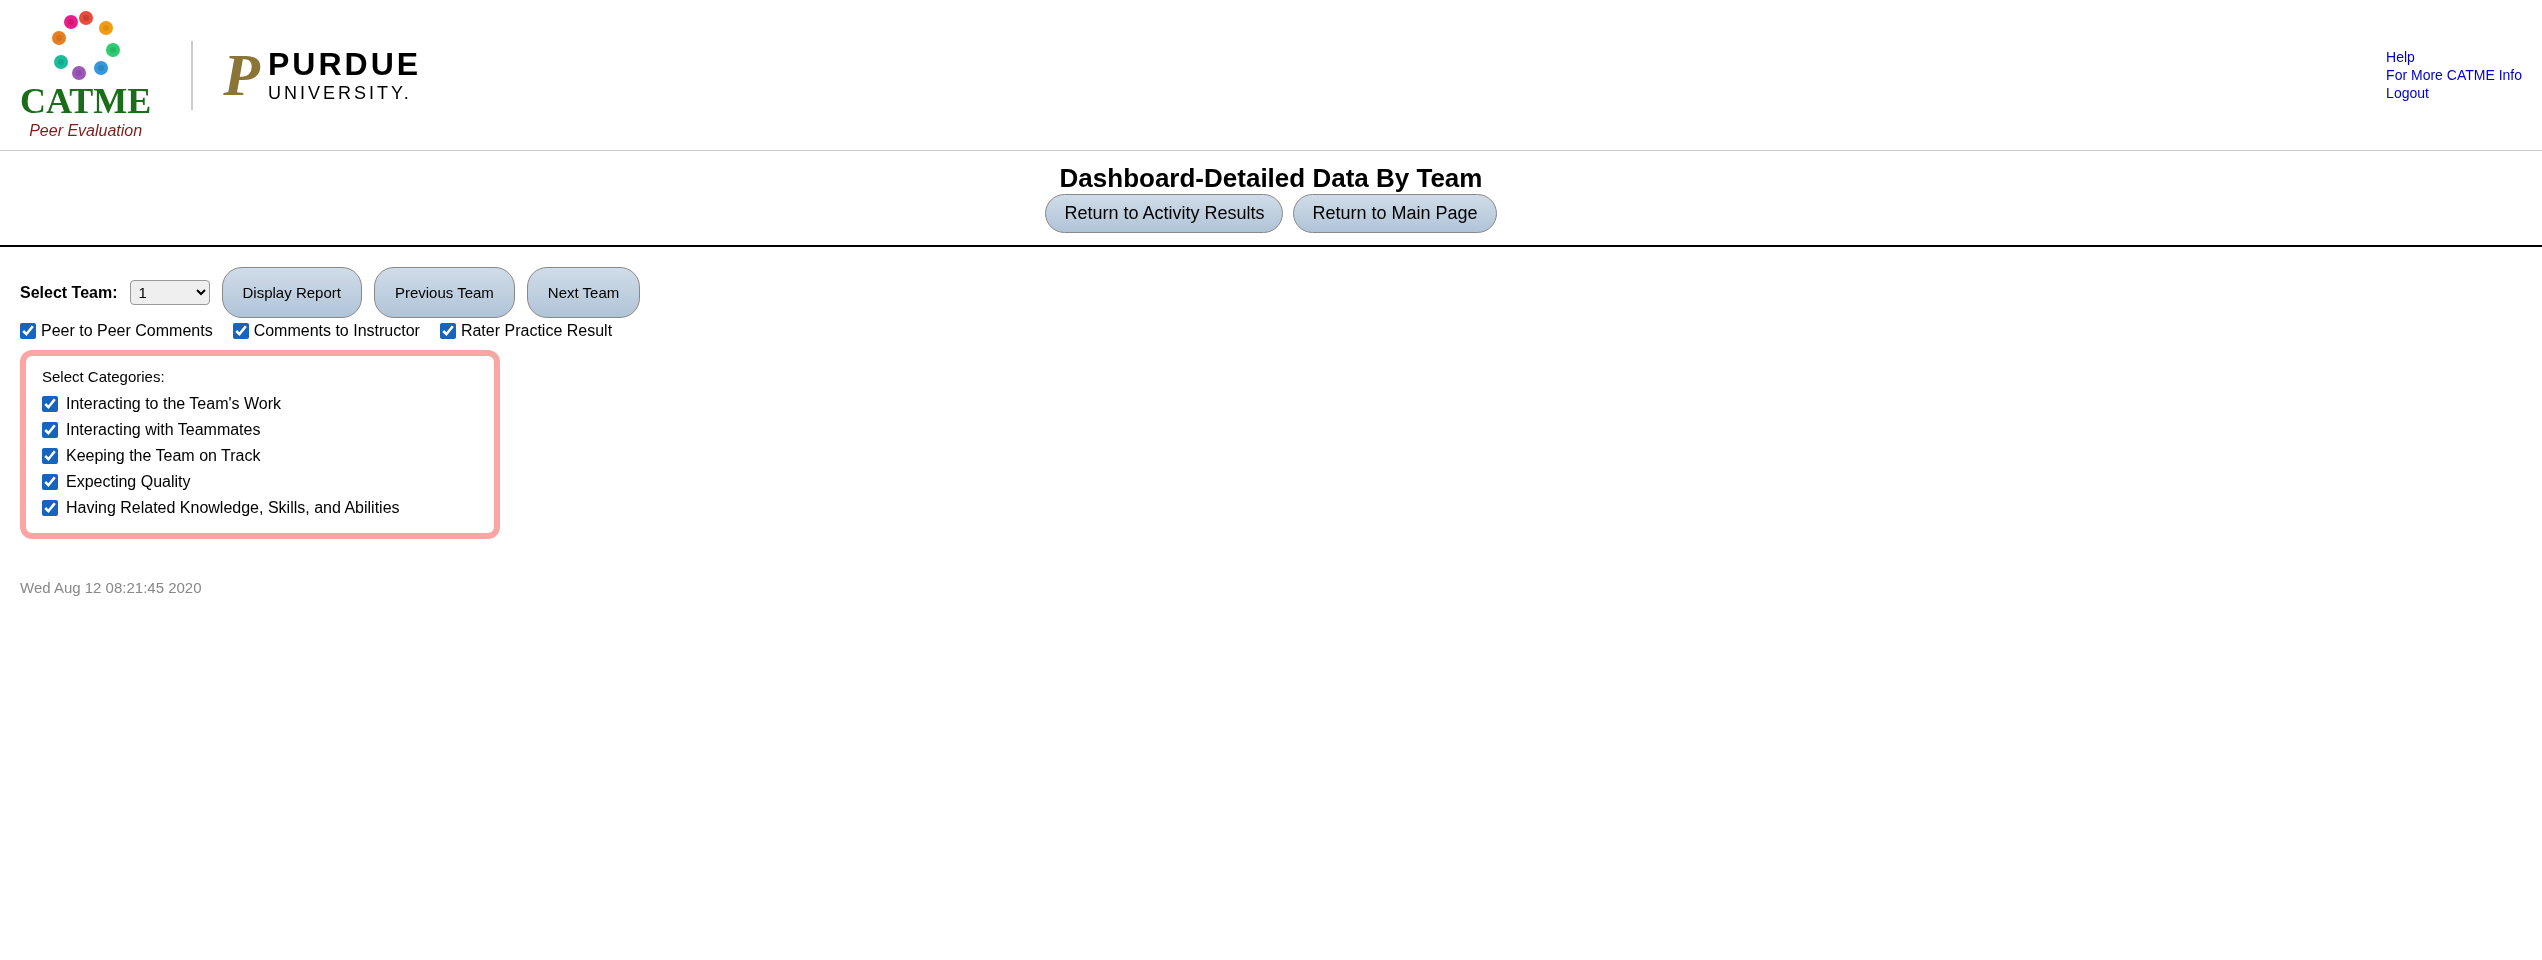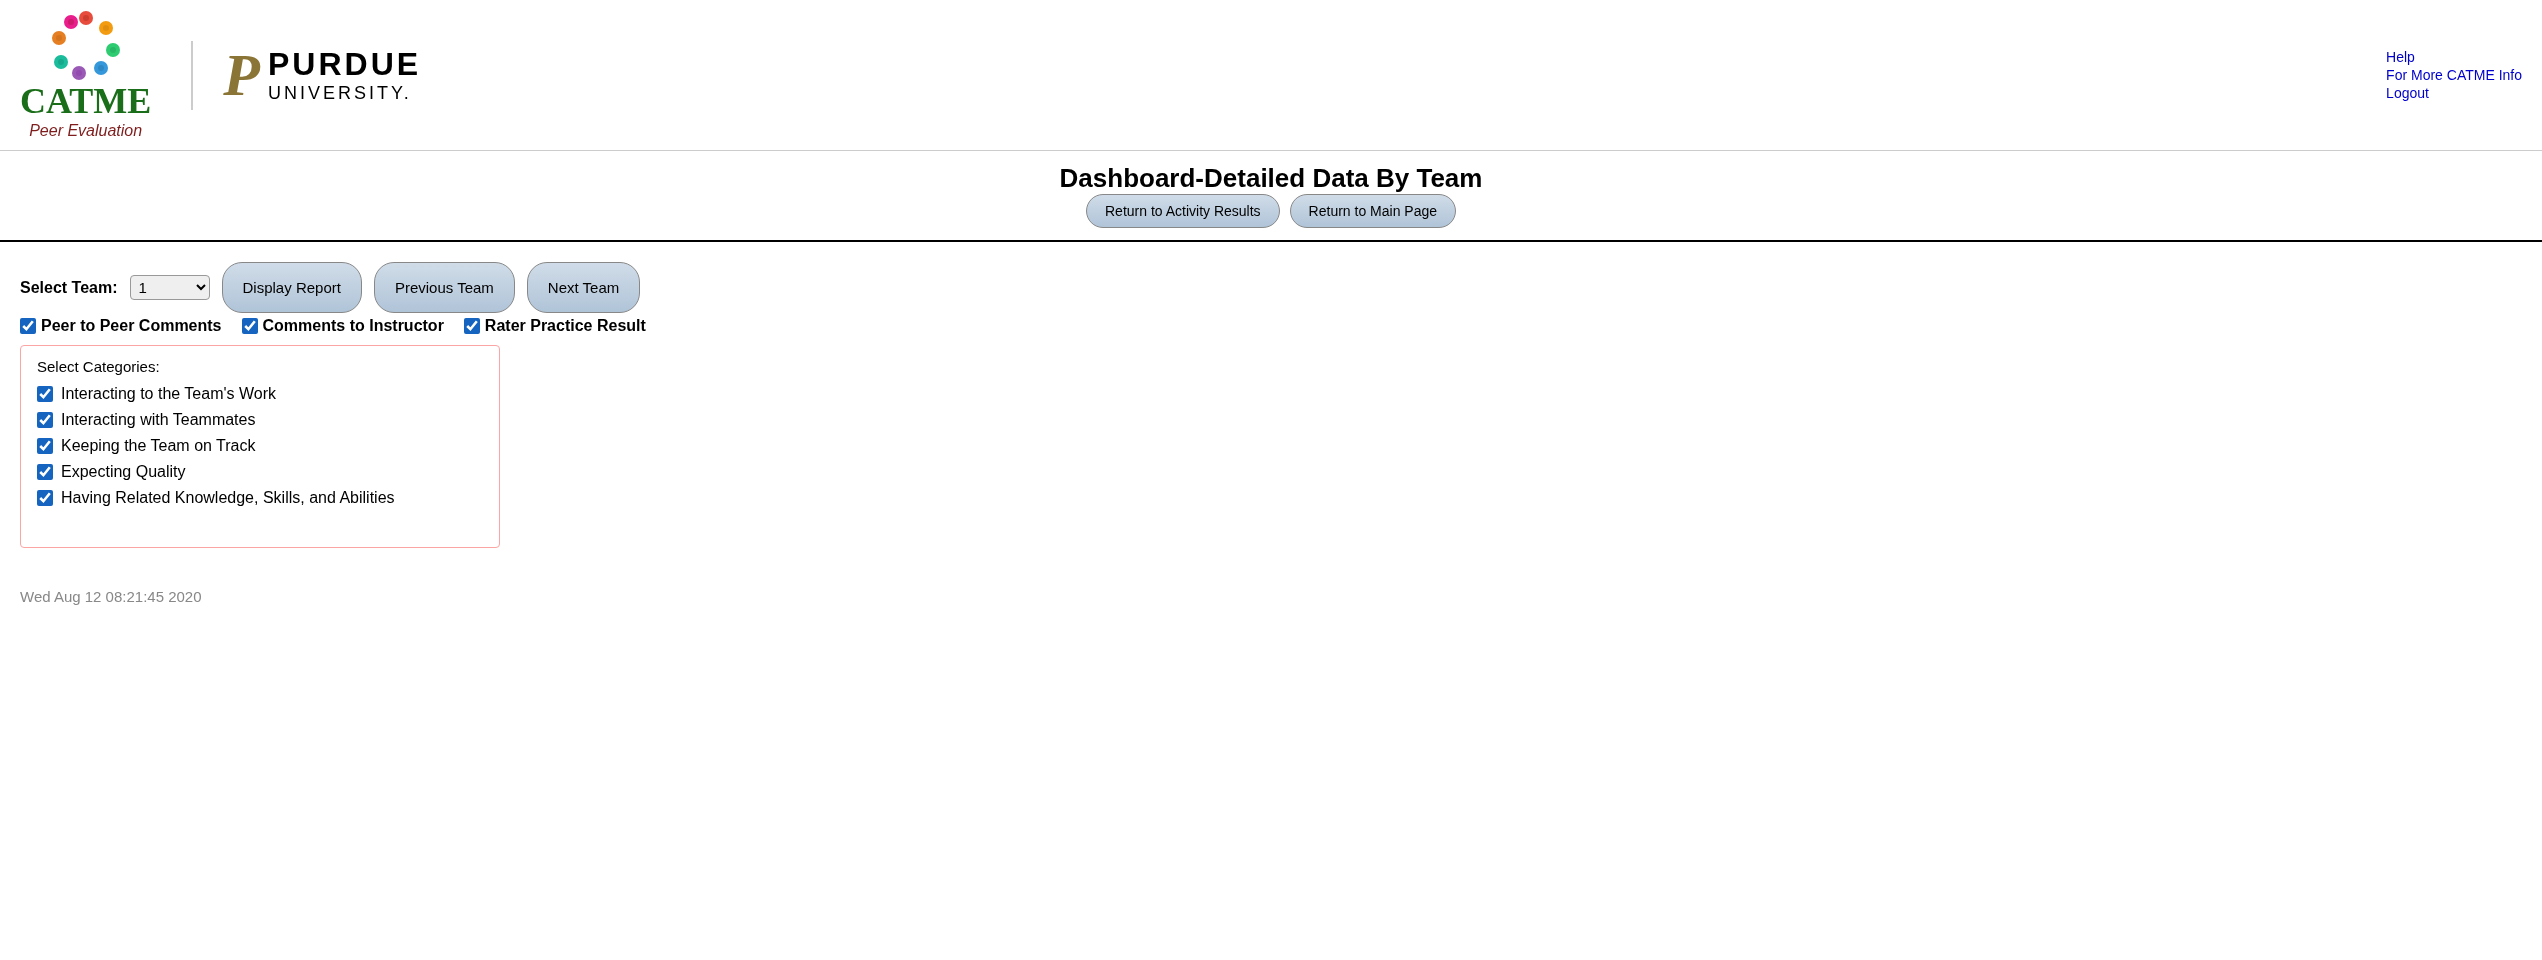--- a/index.html
+++ b/index.html
@@ -22,21 +22,21 @@
 
     
     .title-bar { display: flex; align-items: center; justify-content: space-between; padding: 12px 20px; border-bottom: 2px solid #000; flex-direction: column; }
     .page-title { font-size: 26px; font-weight: bold; }
     .title-buttons { display: flex; gap: 10px; }
     .btn-gray {
       background: linear-gradient(to bottom, #d0dce8, #b0c4d8);
       border: 1px solid #888;
       border-radius: 20px;
       padding: 8px 18px;
-      font-size: 14px;
+      font-size: 18px;
       cursor: pointer;
       color: #000;
     }
 
     
     .main { padding: 20px; }
 
     
     .select-team-row { display: flex; align-items: center; gap: 12px; margin-bottom: 4px; }
     .select-team-label { font-size: 16px; font-weight: bold; }
@@ -49,27 +49,27 @@
       font-size: 15px;
       cursor: pointer;
       color: #000;
       font-weight: normal;
     }
 
     
     .checkboxes-row { display: flex; align-items: center; gap: 20px; margin-bottom: 10px; font-size: 16px; }
     .checkbox-item { display: flex; align-items: center; gap: 5px; }
     .checkbox-item input[type="checkbox"] { width: 16px; height: 16px; accent-color: #1565c0; }
-    .checkbox-item label { font-weight: bold; }
+    .checkbox-item label { font-weight: normal; }
 
     
     .categories-box {
-      border: 1px solid #fca5a5;
-      border-radius: 4px;
-      padding: 12px 16px 32px 16px;
+      border: 6px solid #fca5a5;
+      border-radius: 12px;
+      padding: 12px 16px 8px 16px;
       max-width: 480px;
       position: relative;
     }
     .categories-legend {
       font-size: 15px;
       font-weight: normal;
       margin-bottom: 10px;
       color: #000;
     }
     .category-item { display: flex; align-items: center; gap: 8px; margin-bottom: 8px; font-size: 16px; }

